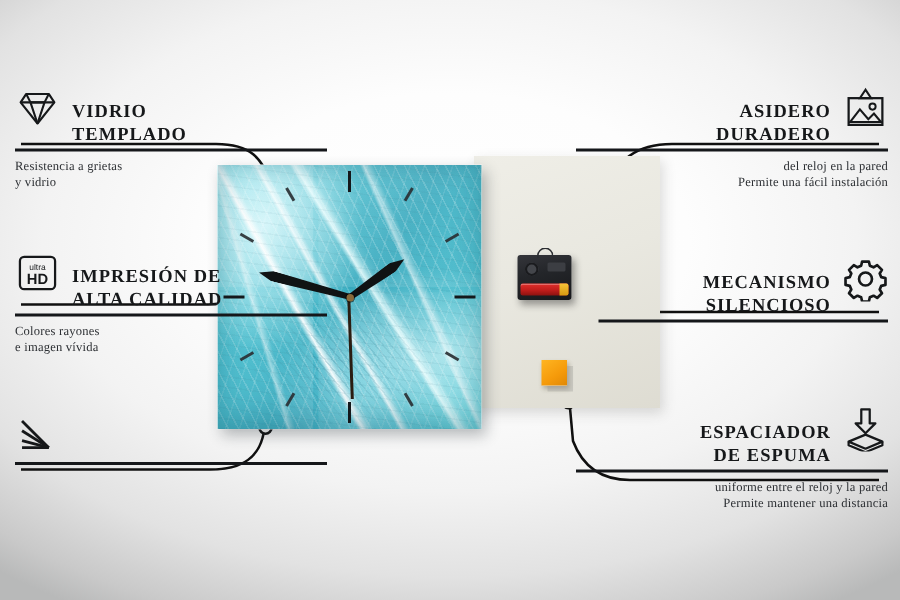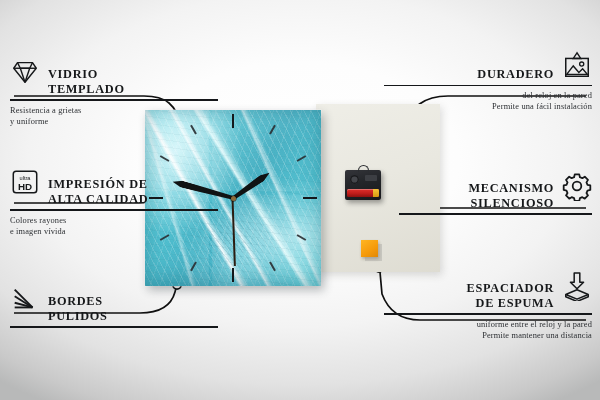--- a/index.html
+++ b/index.html
@@ -250,21 +250,21 @@
         </g>
       </svg>
       <div class="co-title">
         <div>VIDRIO</div>
         <div>TEMPLADO</div>
       </div>
     </div>
     <div class="rule"></div>
     <div class="co-sub">
       <div>Resistencia a grietas</div>
-      <div>y uniforme</div>
+      <div>y vidrio</div>
     </div>
   </div>
 
   <div class="callout left" id="c-impresion">
     <div class="co-head">
       <svg class="co-icon" viewBox="0 0 32 32">
         <rect x="3.5" y="4.5" width="25" height="23" rx="3" fill="none" stroke="#16181a" stroke-width="1.6"></rect>
         <text x="16" y="14" text-anchor="middle" font-family="Liberation Sans, sans-serif" font-size="6" fill="#16181a">ultra</text>
         <text x="16" y="24" text-anchor="middle" font-family="Liberation Sans, sans-serif" font-size="10.5" font-weight="bold" fill="#16181a">HD</text>
       </svg>
@@ -283,37 +283,34 @@
   <div class="callout left" id="c-bordes">
     <div class="co-head">
       <svg class="co-icon" viewBox="0 0 32 32">
         <g stroke="#16181a" stroke-width="2" fill="none" stroke-linecap="butt">
           <path d="M5 6 L24 25"></path>
           <path d="M5 13 L24 25"></path>
           <path d="M5 20 L24 25"></path>
           <path d="M24 25 L5 25"></path>
         </g>
       </svg>
-      <div class="co-title">
-        <div>BORDES</div>
-        <div>PULIDOS</div>
-      </div>
     </div>
     <div class="rule"></div>
   </div>
 
   <div class="callout right" id="c-asidero">
     <div class="co-head">
       <svg class="co-icon" viewBox="0 0 32 32">
         <path d="M16 3 L12 9 H20 Z" fill="none" stroke="#16181a" stroke-width="1.5"></path>
         <rect x="4" y="9" width="24" height="19" fill="none" stroke="#16181a" stroke-width="1.6"></rect>
         <circle cx="21" cy="15" r="2.2" fill="none" stroke="#16181a" stroke-width="1.4"></circle>
         <path d="M5 26 L12 17 L18 24 L22 20 L27 26 Z" fill="none" stroke="#16181a" stroke-width="1.5"></path>
       </svg>
       <div class="co-title">
+        <div>ASIDERO</div>
         <div>DURADERO</div>
       </div>
     </div>
     <div class="rule"></div>
     <div class="co-sub">
       <div>del reloj en la pared</div>
       <div>Permite una fácil instalación</div>
     </div>
   </div>
 

